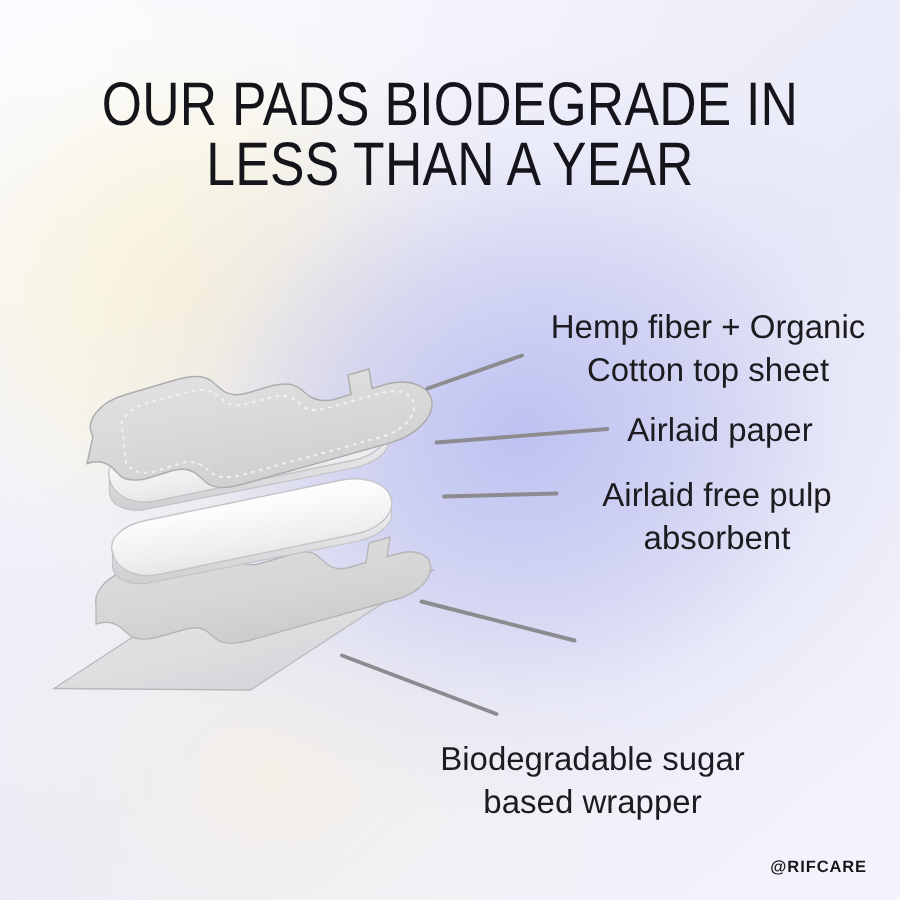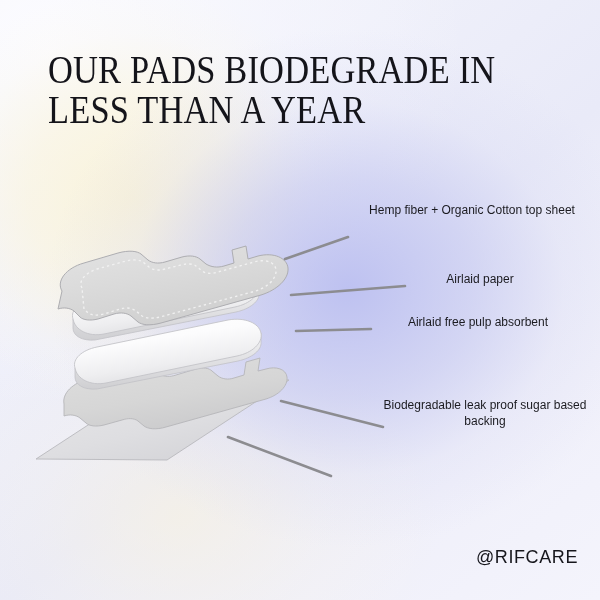--- a/index.html
+++ b/index.html
@@ -26,23 +26,23 @@
       radial-gradient(ellipse 420px 360px at 8% 8%, rgba(252,252,255,0.95) 0%, rgba(248,248,254,0.5) 55%, rgba(246,246,253,0) 100%),
       linear-gradient(140deg, #f6f6fc 0%, #eff0fa 30%, #e9eaf8 55%, #f0f0fa 78%, #f4f4fc 100%);
   }
 
   
   #title-block {
     position: absolute;
     left: 0;
     top: 50px;
     width: 600px;
-    text-align: left;
+    text-align: center;
     color: #14141a;
-    font-family: Liberation Serif, serif;
+    font-family: Liberation Sans, sans-serif;
     font-weight: 400;
     line-height: 0.97;
     letter-spacing: 0.2px;
   }
   .title-line {
     display: block;
     font-size: 41px;
     transform: scaleX(0.84);
     transform-origin: center;
     white-space: nowrap;
@@ -55,39 +55,39 @@
     top: 0;
     width: 600px;
     height: 600px;
     pointer-events: none;
   }
 
   
   .callout {
     position: absolute;
     color: #1b1b20;
-    font-size: 12px;
+    font-size: 22px;
     line-height: 1.32;
     text-align: center;
     font-family: "Liberation Sans", sans-serif;
     font-weight: 400;
   }
   #label-top-sheet   { left: 352px; top: 203px; width: 240px; }
   #label-airlaid     { left: 368px; top: 272px; width: 224px; text-align: center; }
   #label-pulp        { left: 360px; top: 315px; width: 236px; }
   #label-backing     { left: 376px; top: 398px; width: 218px; }
   #label-wrapper     { left: 274px; top: 491px; width: 242px; }
 
   
   #watermark {
     position: absolute;
     right: 22px;
-    bottom: 32px;
-    font-size: 18px;
-    font-weight: 400;
+    bottom: 16px;
+    font-size: 11px;
+    font-weight: 700;
     letter-spacing: 0.6px;
     color: #16161c;
     font-family: "Liberation Sans", sans-serif;
   }
 </style>
 </head>
 <body>
 
 <div id="poster">
 
@@ -241,18 +241,18 @@
       <line x1="228" y1="437" x2="331" y2="476"></line>
     </g>
   </svg>
 
   <div class="callout" id="label-top-sheet">Hemp fiber + Organic Cotton top sheet</div>
 
   <div class="callout" id="label-airlaid">Airlaid paper</div>
 
   <div class="callout" id="label-pulp">Airlaid free pulp absorbent</div>
 
-  <div class="callout" id="label-backing">Biodegradable leak proof sugar based backing</div>
-
+
+  <div class="callout" id="label-wrapper">Biodegradable sugar based wrapper</div>
 
   <div id="watermark">@RIFCARE</div>
 
 </div>
 
 </body></html>

